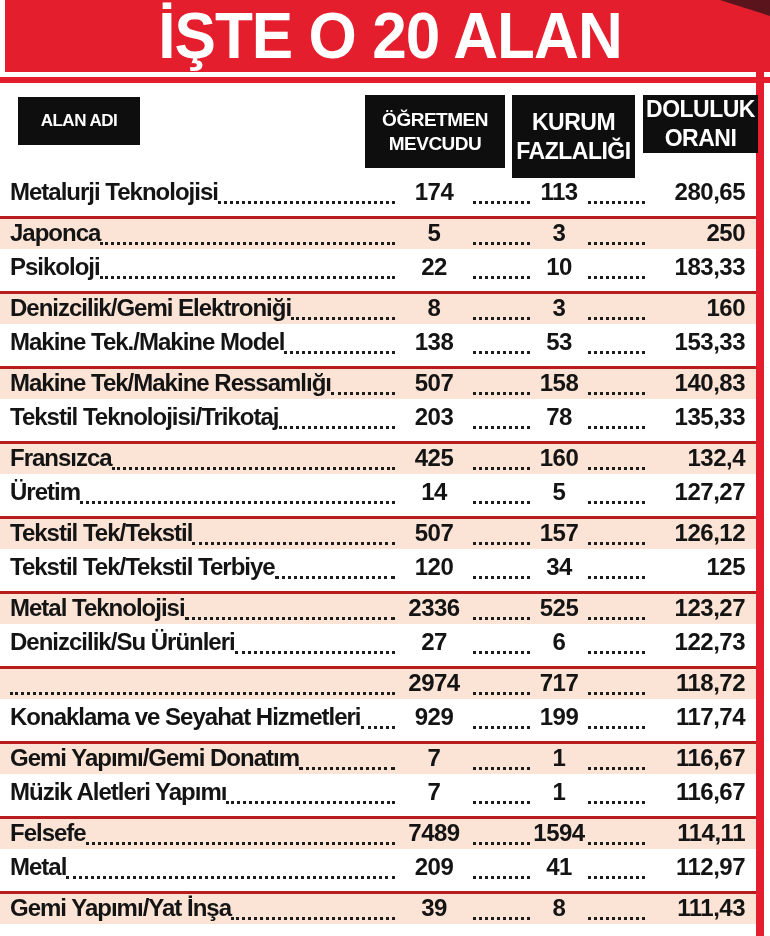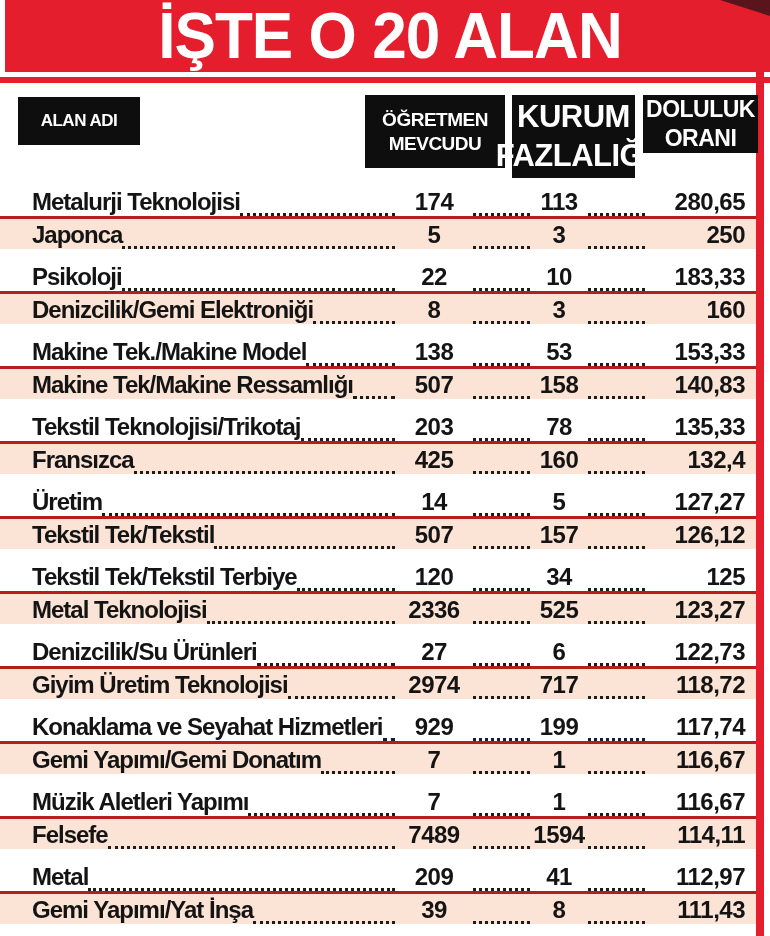--- a/index.html
+++ b/index.html
@@ -17,30 +17,30 @@
     display:flex;align-items:center;justify-content:center;z-index:2;}
   .banner-title{color:#ffffff;font-weight:bold;font-size:64px;letter-spacing:-1px;
     white-space:nowrap;transform:scaleX(0.97);line-height:1;}
   .banner-underline{position:absolute;left:0;top:77px;width:770px;height:6px;background:#e41e2d;}
   
   .hb{position:absolute;background:#0e0e0e;color:#ffffff;font-weight:bold;
     display:flex;flex-direction:column;align-items:center;justify-content:center;
     text-align:center;line-height:1.25;letter-spacing:-0.5px;}
   .hb-alan{left:18px;top:97px;width:122px;height:48px;font-size:17px;flex-direction:row;}
   .hb-1{left:365px;top:95px;width:140px;height:73px;font-size:19px;}
-  .hb-2{left:512px;top:95px;width:123px;height:83px;font-size:31px;}
+  .hb-2{left:512px;top:95px;width:123px;height:83px;font-size:23px;}
   .hb-3{left:643px;top:95px;width:115px;height:58px;font-size:23px;}
   
   .rows{position:absolute;left:0;top:178px;width:770px;}
-  .row{display:flex;align-items:flex-end;height:37.5px;box-sizing:border-box;
-    margin-right:14px;padding-left:32px;padding-right:11px;}
+  .row{display:flex;align-items:flex-start;height:37.5px;box-sizing:border-box;
+    margin-right:14px;padding-left:10px;padding-right:11px;}
   .row.pink{background:#fbe4d6;border-top:3px solid #b91c1c;border-bottom:4px solid #ffffff;}
   .nm{font-size:24px;font-weight:bold;color:#141414;letter-spacing:-1px;white-space:nowrap;}
   .v{font-size:24px;font-weight:bold;color:#141414;text-align:center;letter-spacing:-0.5px;
-    white-space:nowrap;margin-top:16px;}
+    white-space:nowrap;}
   .v1{width:78px;}
   .v2{width:58px;}
   .v3{width:100px;text-align:right;}
   .ld{border-bottom:3px dotted #1c1c1c;height:26px;box-sizing:border-box;}
   .fl{flex:1;min-width:8px;}
   .g1{width:57px;}
   .g2{width:57px;}
 </style>
 </head>
 <body>
@@ -181,21 +181,20 @@
     <div class="row">
       <span class="nm">Denizcilik/Su Ürünleri</span>
       <span class="ld fl"></span>
       <span class="v v1">27</span>
       <span class="ld g1"></span>
       <span class="v v2">6</span>
       <span class="ld g2"></span>
       <span class="v v3">122,73</span>
     </div>
     <div class="row pink">
-      <span class="nm">Giyim Üretim Teknolojisi</span>
       <span class="ld fl"></span>
       <span class="v v1">2974</span>
       <span class="ld g1"></span>
       <span class="v v2">717</span>
       <span class="ld g2"></span>
       <span class="v v3">118,72</span>
     </div>
     <div class="row">
       <span class="nm">Konaklama ve Seyahat Hizmetleri</span>
       <span class="ld fl"></span>

